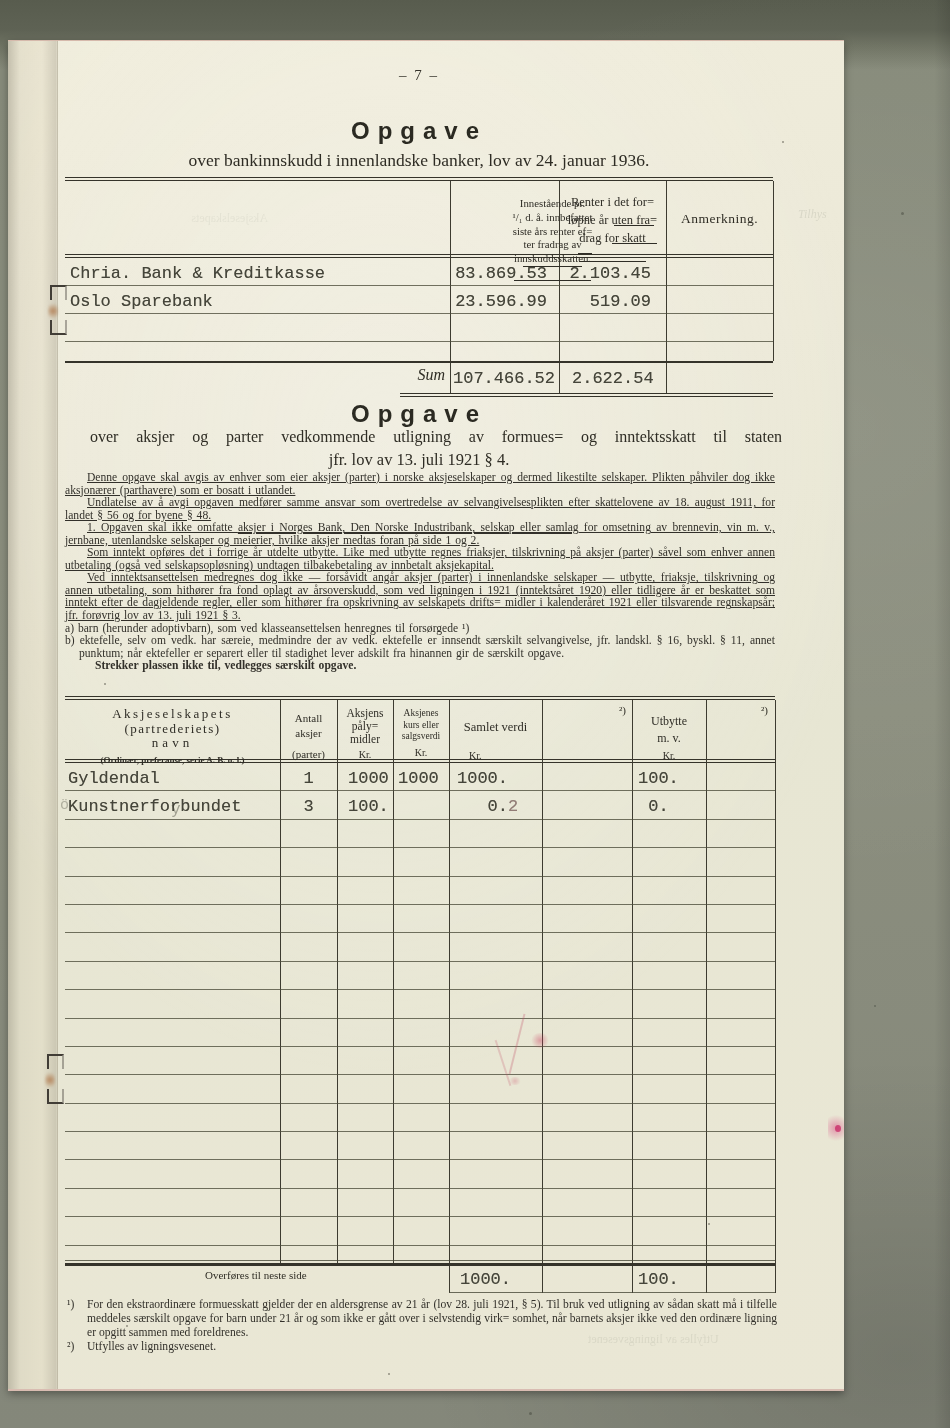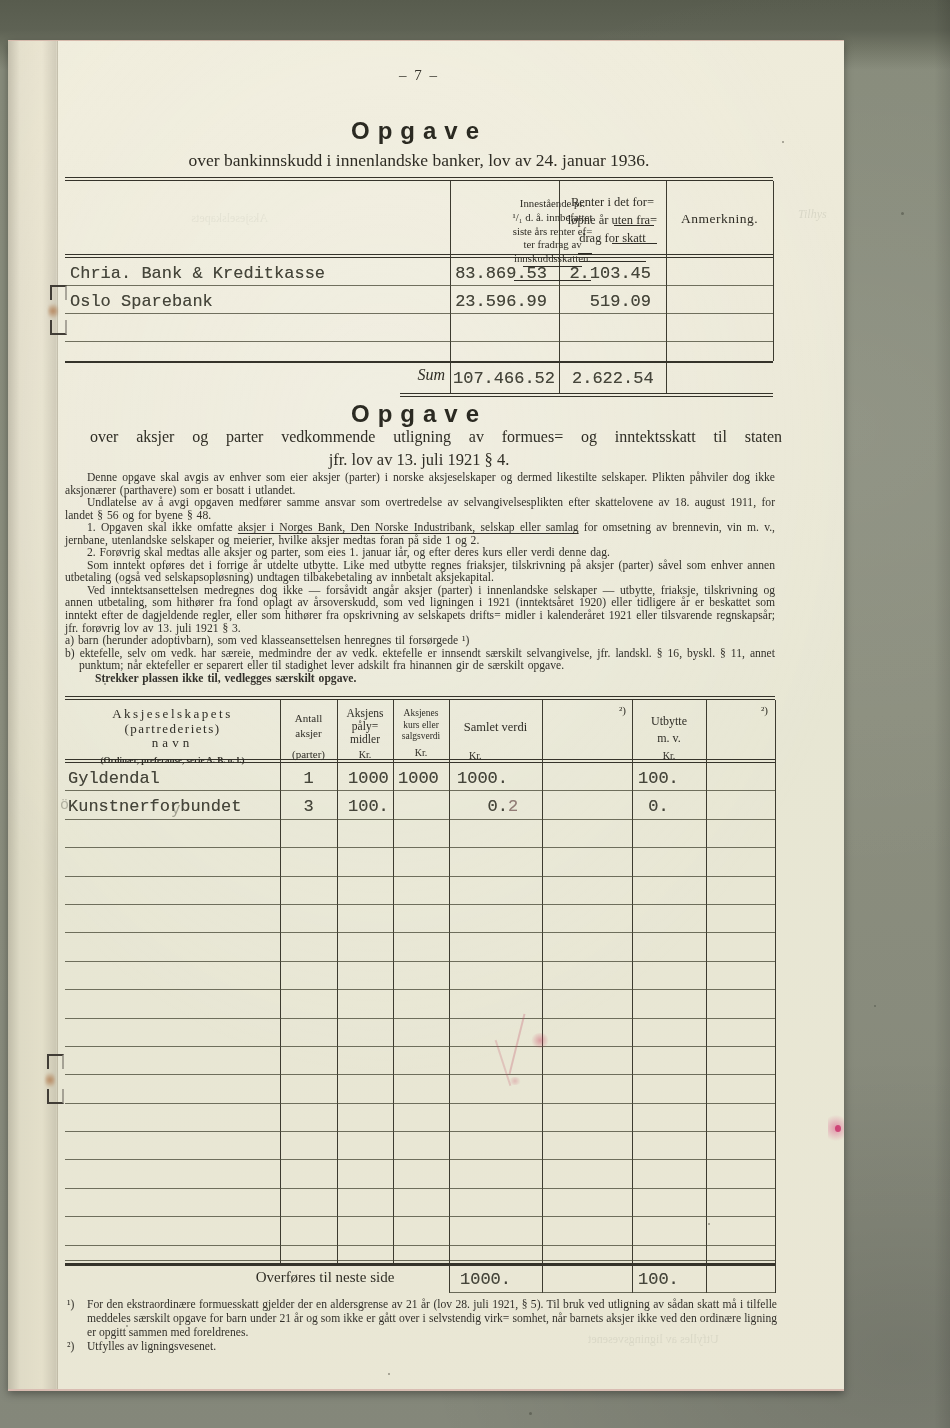--- a/index.html
+++ b/index.html
@@ -70,21 +70,21 @@
   .t2row .c3{width:56px;padding:6px 0 0 11px;}
   .t2row .c4{width:56px;padding:6px 0 0 5px;}
   .t2row .c5{width:93px;padding:6px 0 0 8px;}
   .t2row .c6{width:90px;}
   .t2row .c7{width:74px;padding:6px 0 0 6px;}
   .t2row .c8{width:69px;}
   .faint2{color:rgba(150,110,110,.55);}
 
   .bodycopy{left:57px;top:431px;width:710px;font-size:11.6px;line-height:12.55px;color:#32302a;text-align:justify;}
   .bodycopy p{margin:0;word-spacing:1px;}
-  .bodycopy p.ind{text-indent:22px;}
+  .bodycopy p.ind{text-indent:22px;text-decoration:underline;}
   .bodycopy p.hang{padding-left:14px;text-indent:-14px;}
   .bodycopy p.bold{font-weight:700;text-indent:30px;}
   .bodycopy .u{text-decoration:underline;text-underline-offset:1.5px;}
 
   .foot{left:57px;width:712px;font-size:11.6px;line-height:13.9px;color:#32302a;text-align:justify;}
   .foot .fn{position:relative;padding-left:22px;margin:0;}
   .foot .fn .mk{position:absolute;left:2px;top:0;}
 
   .ghost{position:absolute;color:#4b5446;pointer-events:none;filter:blur(.4px);}
 
@@ -170,21 +170,20 @@
     <div class="dblrule" style="left:392px;top:352px;width:373px;border-top-width:1.4px;border-bottom-width:1.4px;"></div>
 
     <div class="abs center h-opgave" style="top:359px;">Opgave</div>
     <div class="abs serif h-sub2" style="top:387px;">over aksjer og parter vedkommende utligning av formues= og inntektsskatt til staten</div>
     <div class="abs serif center h-sub3" style="top:409px;">jfr. lov av 13. juli 1921 § 4.</div>
 
     <div class="abs serif bodycopy" id="paragraphs">
         <p class="ind"><span>Denne opgave skal avgis av enhver som eier aksjer (parter) i norske aksjeselskaper og dermed likestilte selskaper.  Plikten påhviler dog ikke aksjonærer (parthavere) som er bosatt i utlandet.</span></p>
         <p class="ind"><span>Undlatelse av å avgi opgaven medfører samme ansvar som overtredelse av selvangivelsesplikten efter skattelovene av 18. august 1911, for landet § 56 og for byene § 48.</span></p>
         <p class="ind"><span>1.  Opgaven skal ikke omfatte </span><span class="u">aksjer i Norges Bank, Den Norske Industribank, selskap eller samlag</span><span> for omsetning av brennevin, vin m. v., jernbane, utenlandske selskaper og meierier, hvilke aksjer medtas foran på side 1 og 2.</span></p>
-        <p class="ind"><span>2.  Forøvrig skal medtas alle aksjer og parter, som eies 1. januar iår, og efter deres kurs eller verdi denne dag.</span></p>
         <p class="ind"><span>Som inntekt opføres det i forrige år utdelte utbytte.  Like med utbytte regnes friaksjer, tilskrivning på aksjer (parter) såvel som enhver annen utbetaling (også ved selskapsopløsning) undtagen tilbakebetaling av innbetalt aksjekapital.</span></p>
         <p class="ind"><span>Ved inntektsansettelsen medregnes dog ikke — forsåvidt angår aksjer (parter) i innenlandske selskaper — utbytte, friaksje, tilskrivning og annen utbetaling, som hithører fra fond oplagt av årsoverskudd, som ved ligningen i 1921 (inntektsåret 1920) eller tidligere år er beskattet som inntekt efter de dagjeldende regler, eller som hithører fra opskrivning av selskapets drifts= midler i kalenderåret 1921 eller tilsvarende regnskapsår; jfr. forøvrig lov av 13. juli 1921 § 3.</span></p>
         <p><span>a) barn (herunder adoptivbarn), som ved klasseansettelsen henregnes til forsørgede ¹)</span></p>
         <p class="hang"><span>b) ektefelle, selv om vedk. har særeie, medmindre der av vedk. ektefelle er innsendt særskilt selvangivelse, jfr. landskl. § 16, byskl. § 11, annet punktum;  når ektefeller er separert eller til stadighet lever adskilt fra hinannen gir de særskilt opgave.</span></p>
         <p class="bold"><span>Strekker plassen ikke til, vedlegges særskilt opgave.</span></p>
       </div>
 
     <div class="dblrule" style="left:57px;top:655px;width:710px;"></div>
     <div class="dblrule" style="left:57px;top:718px;width:710px;"></div>
     <div class="vline" style="left:272px;top:659px;height:565px;"></div>
@@ -400,21 +399,21 @@
           <div class="c c5 typed"></div>
           <div class="c c6"></div>
           <div class="c c7 typed"></div>
           <div class="c c8"></div>
         </div>
       </div>
 
     <div class="thinline" style="left:57px;top:1219px;width:710px;"></div>
     <div class="rule" style="left:57px;top:1222px;width:710px;height:2.8px;"></div>
 
-    <div class="abs serif" style="left:197px;top:1228px;width:240px;text-align:center;font-size:15px;color:#2f2d25;">Overføres til neste side</div>
+    <div class="abs serif" style="left:197px;top:1228px;width:240px;text-align:left;font-size:11px;color:#2f2d25;">Overføres til neste side</div>
     <div class="abs typed" style="left:452px;top:1229px;">1000.</div>
     <div class="abs typed" style="left:630px;top:1229px;">100.</div>
     <div class="thinline" style="left:441px;top:1251px;width:326px;"></div>
 
     <div class="abs serif foot" id="footnotes" style="top:1257px;">
         <p class="fn"><span class="mk">¹)</span><span>For den ekstraordinære formuesskatt gjelder der en aldersgrense av 21 år (lov 28. juli 1921, § 5).  Til bruk ved utligning av sådan skatt må i tilfelle meddeles særskilt opgave for barn under 21 år og som ikke er gått over i selvstendig virk= somhet, når barnets aksjer ikke ved den ordinære ligning er opgitt sammen med foreldrenes.</span></p>
         <p class="fn"><span class="mk">²)</span><span>Utfylles av ligningsvesenet.</span></p>
       </div>
 
     <div class="ghost serif" style="left:100px;top:170px;width:160px;font-size:12px;opacity:.07;transform:scaleX(-1);">Aksjeselskapets</div>

